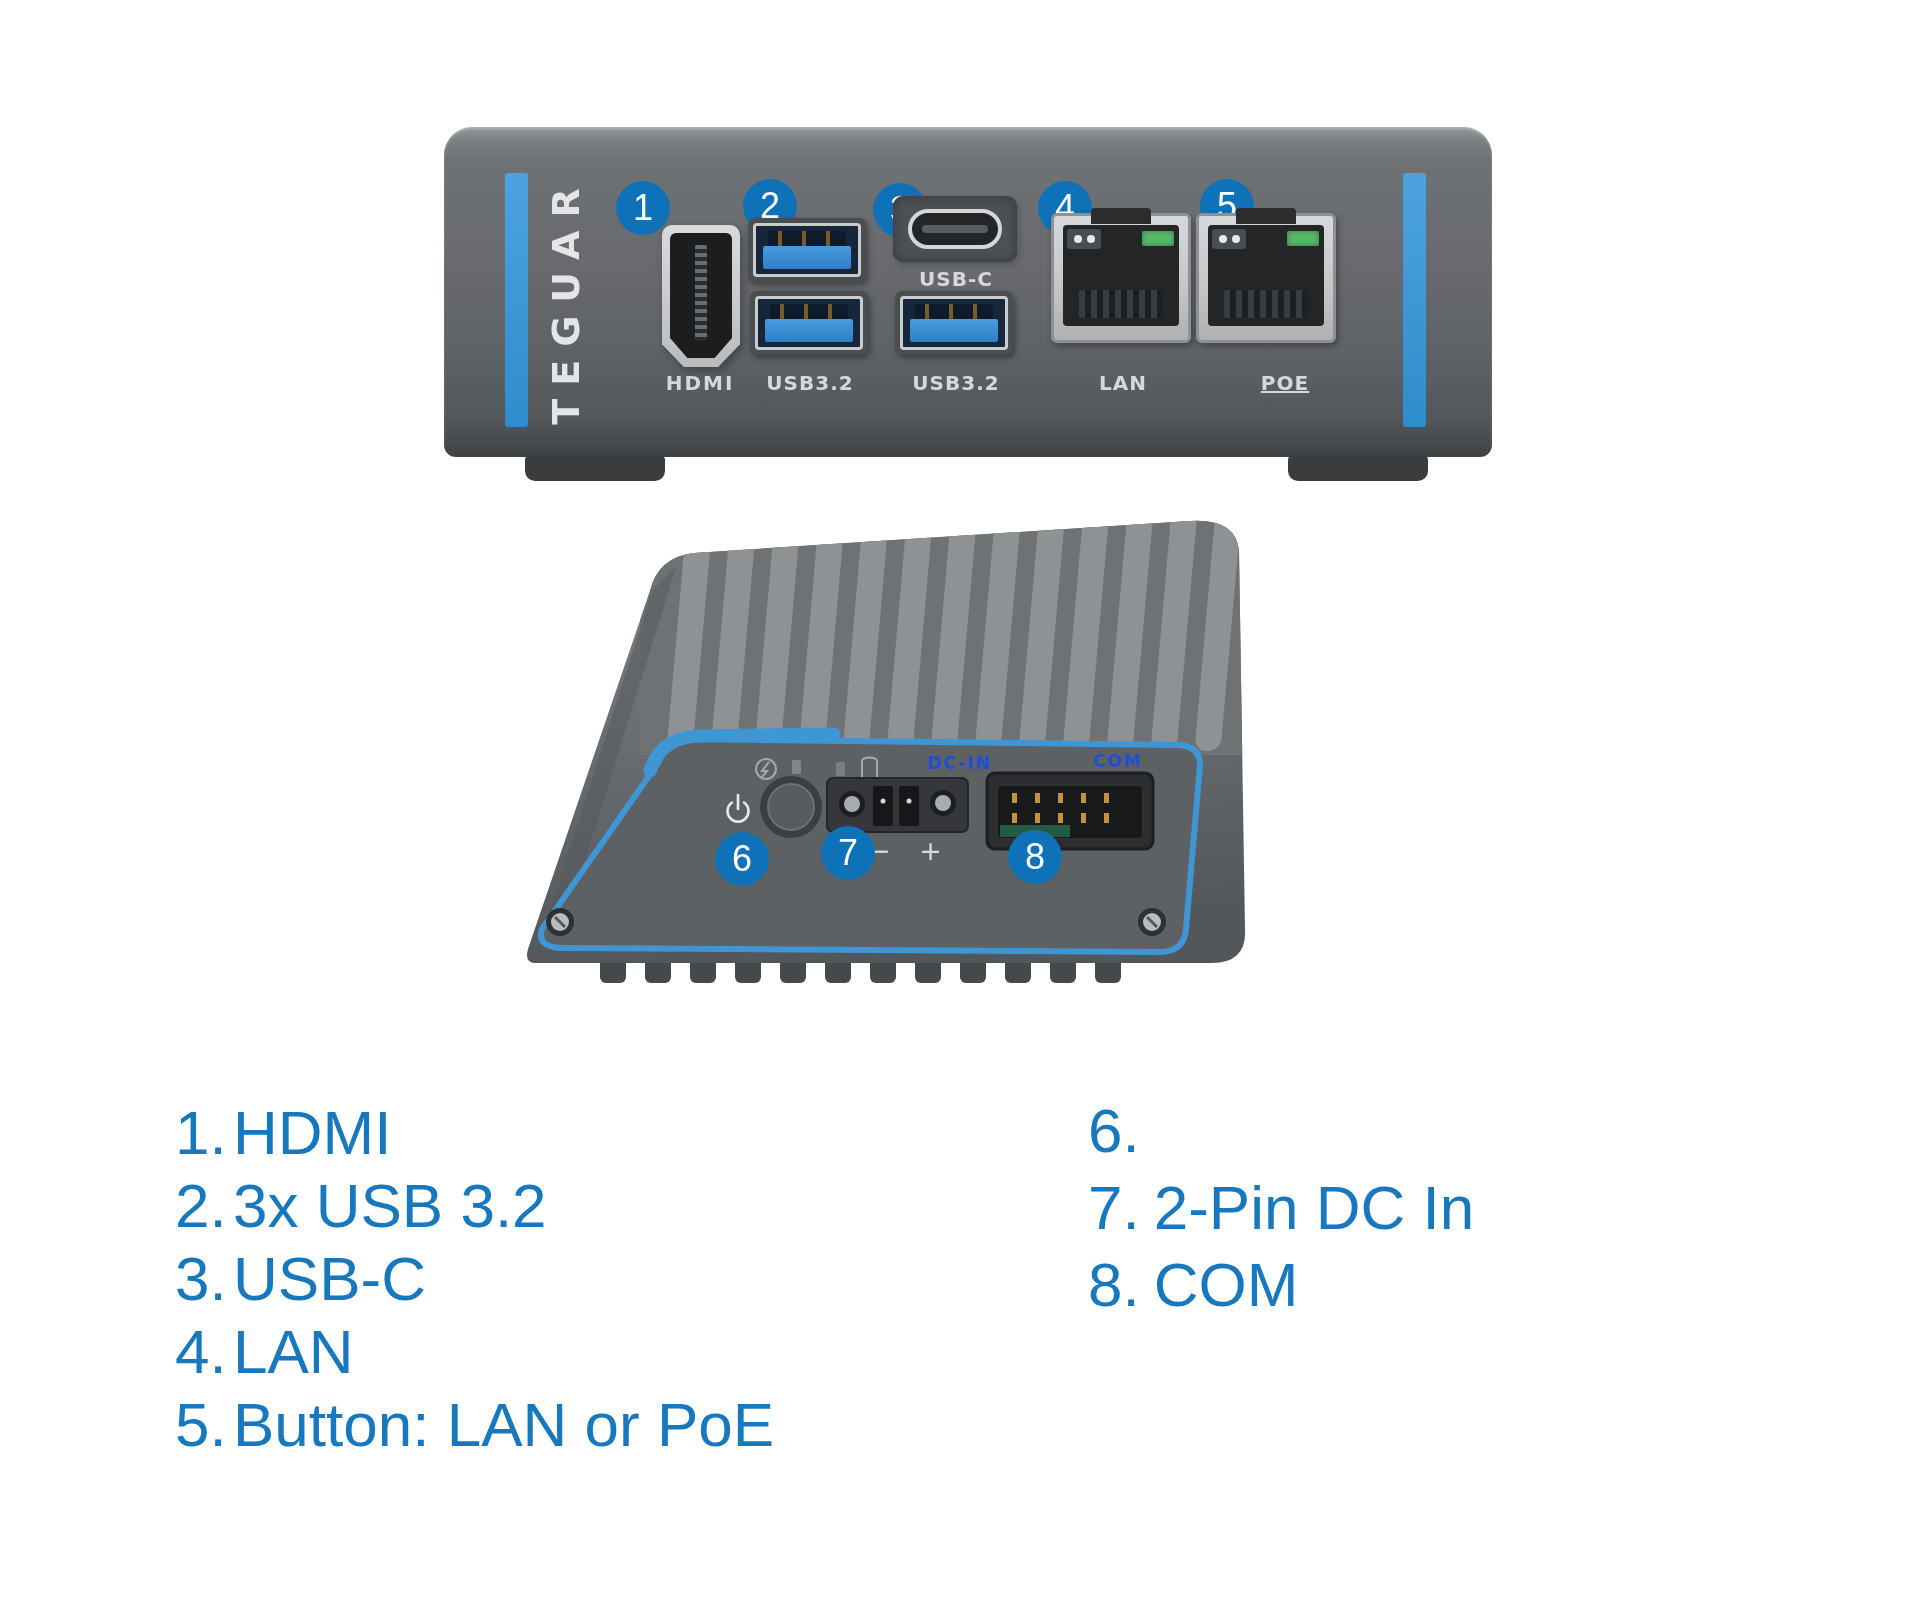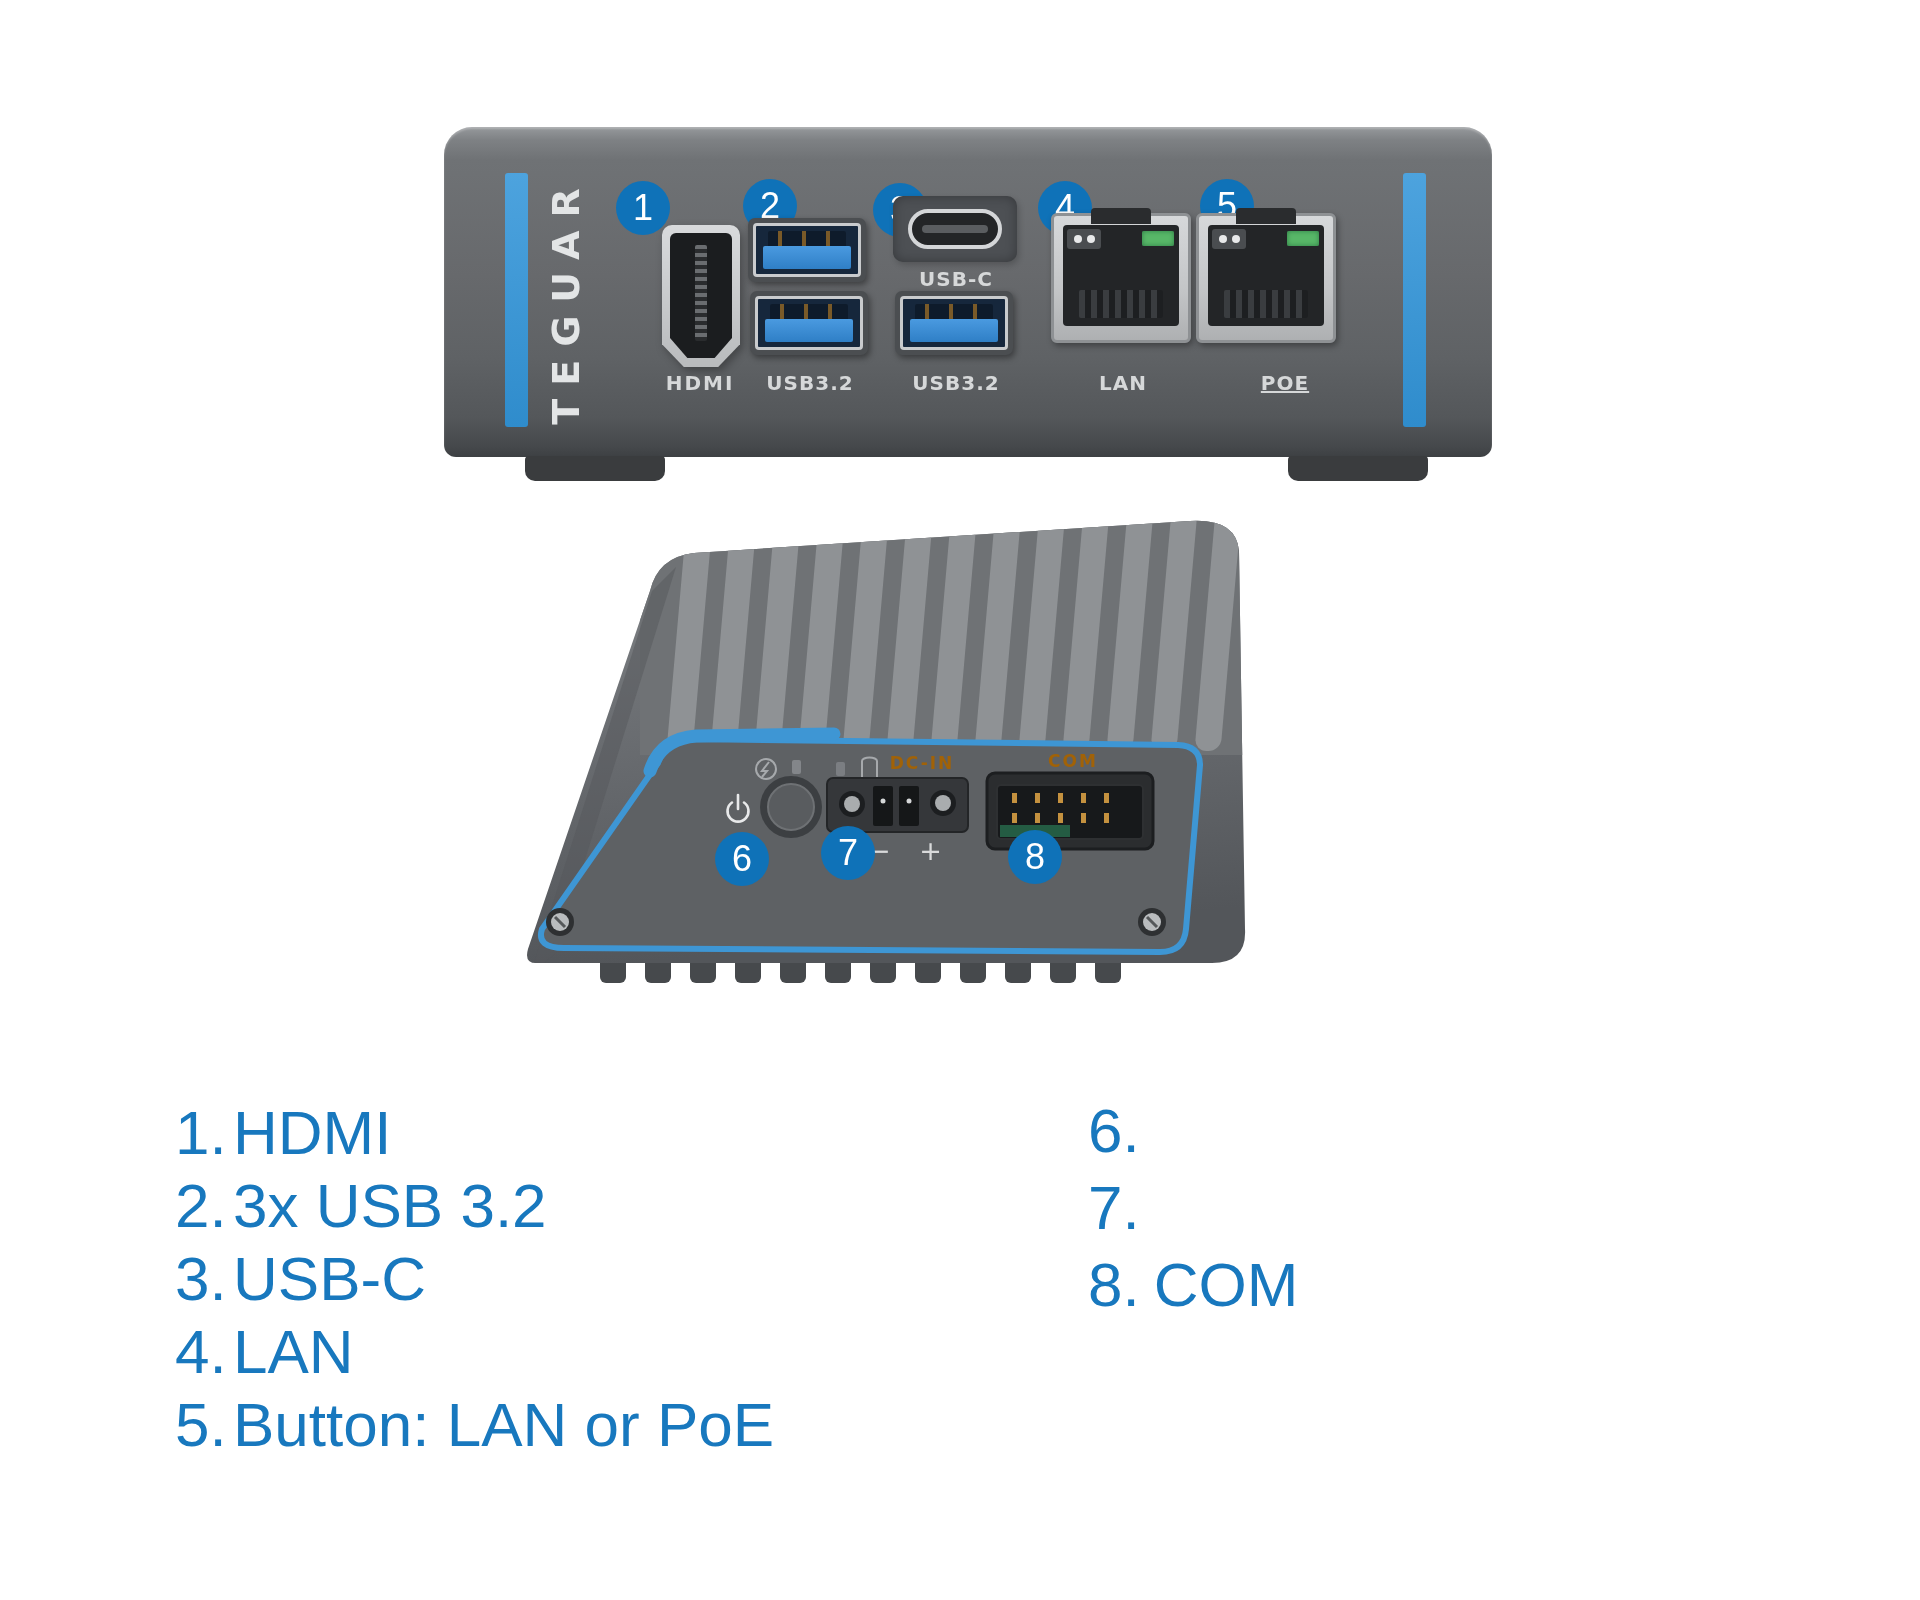--- a/index.html
+++ b/index.html
@@ -74,21 +74,21 @@
   .plabel { position:absolute; top:244px; width:120px; text-align:center; color:#d6d8d9;
     font:bold 20px "DejaVu Sans",sans-serif; letter-spacing:1px; }
   .pl-hdmi { left:196px; font-weight:900; letter-spacing:2px; }
   .pl-usb1 { left:306px; } .pl-usb2 { left:452px; }
   .pl-usbc { left:452px; top:140px; }
   .pl-lan { left:619px; } .pl-poe { left:781px;text-decoration:underline; }
 
   
   .dev2 { position:absolute; left:500px; top:505px; width:760px; height:500px; }
   .dev2 svg { position:absolute; left:0; top:0; }
-  .p-label { position:absolute; width:140px; text-align:center; color:#a16207;
+  .p-label { position:absolute; width:140px; text-align:right; color:#1d4ed8;
     font:bold 17px "DejaVu Sans",sans-serif; letter-spacing:2px; }
   .lbl-dcin { left:352px; top:248px; }
   .lbl-com { left:503px; top:246px; }
   .polarity { position:absolute; left:368px; top:330px; color:#d9dadb;
     font:400 27px "DejaVu Sans",sans-serif; letter-spacing:10px; }
   .b6 { left:215px; top:327px; } .b7 { left:321px; top:321px; } .b8 { left:508px; top:325px; }
 
   
   .legend { position:absolute; color:#1878be; font:400 62px/1 "Liberation Sans",sans-serif; }
   .legend .li { display:flex; align-items:center; height:73px; }
@@ -322,20 +322,21 @@
       <span>Button: LAN or PoE</span>
     </div>
   </div>
 
   <div class="legend legend-right">
     <div class="li">
       <span class="numR">6.</span>
     </div>
     <div class="li">
       <span class="numR">7.</span>
+      <span>2-Pin DC In</span>
     </div>
     <div class="li">
       <span class="numR">8.</span>
       <span>COM</span>
     </div>
   </div>
 
 </div>
 
 </body></html>

